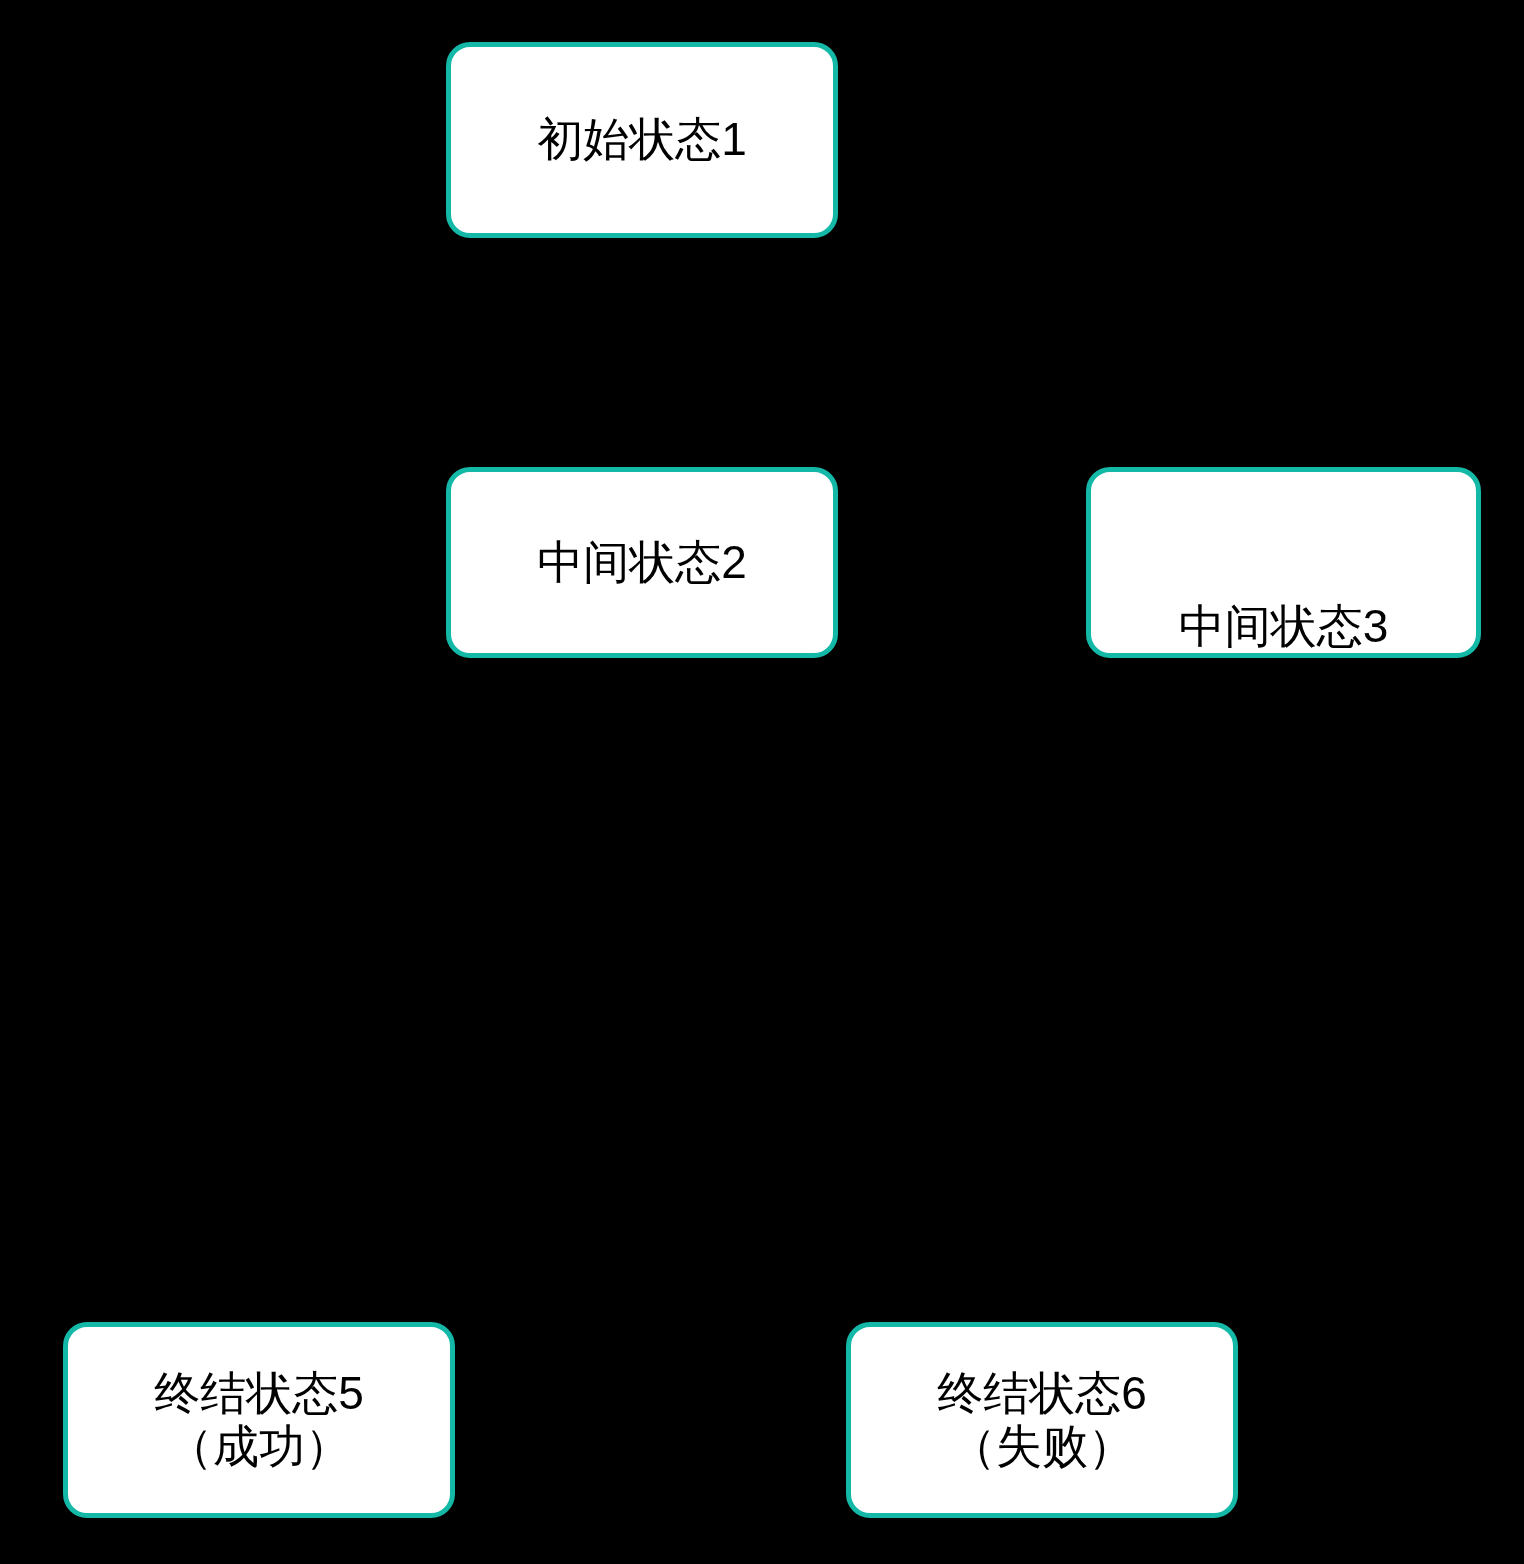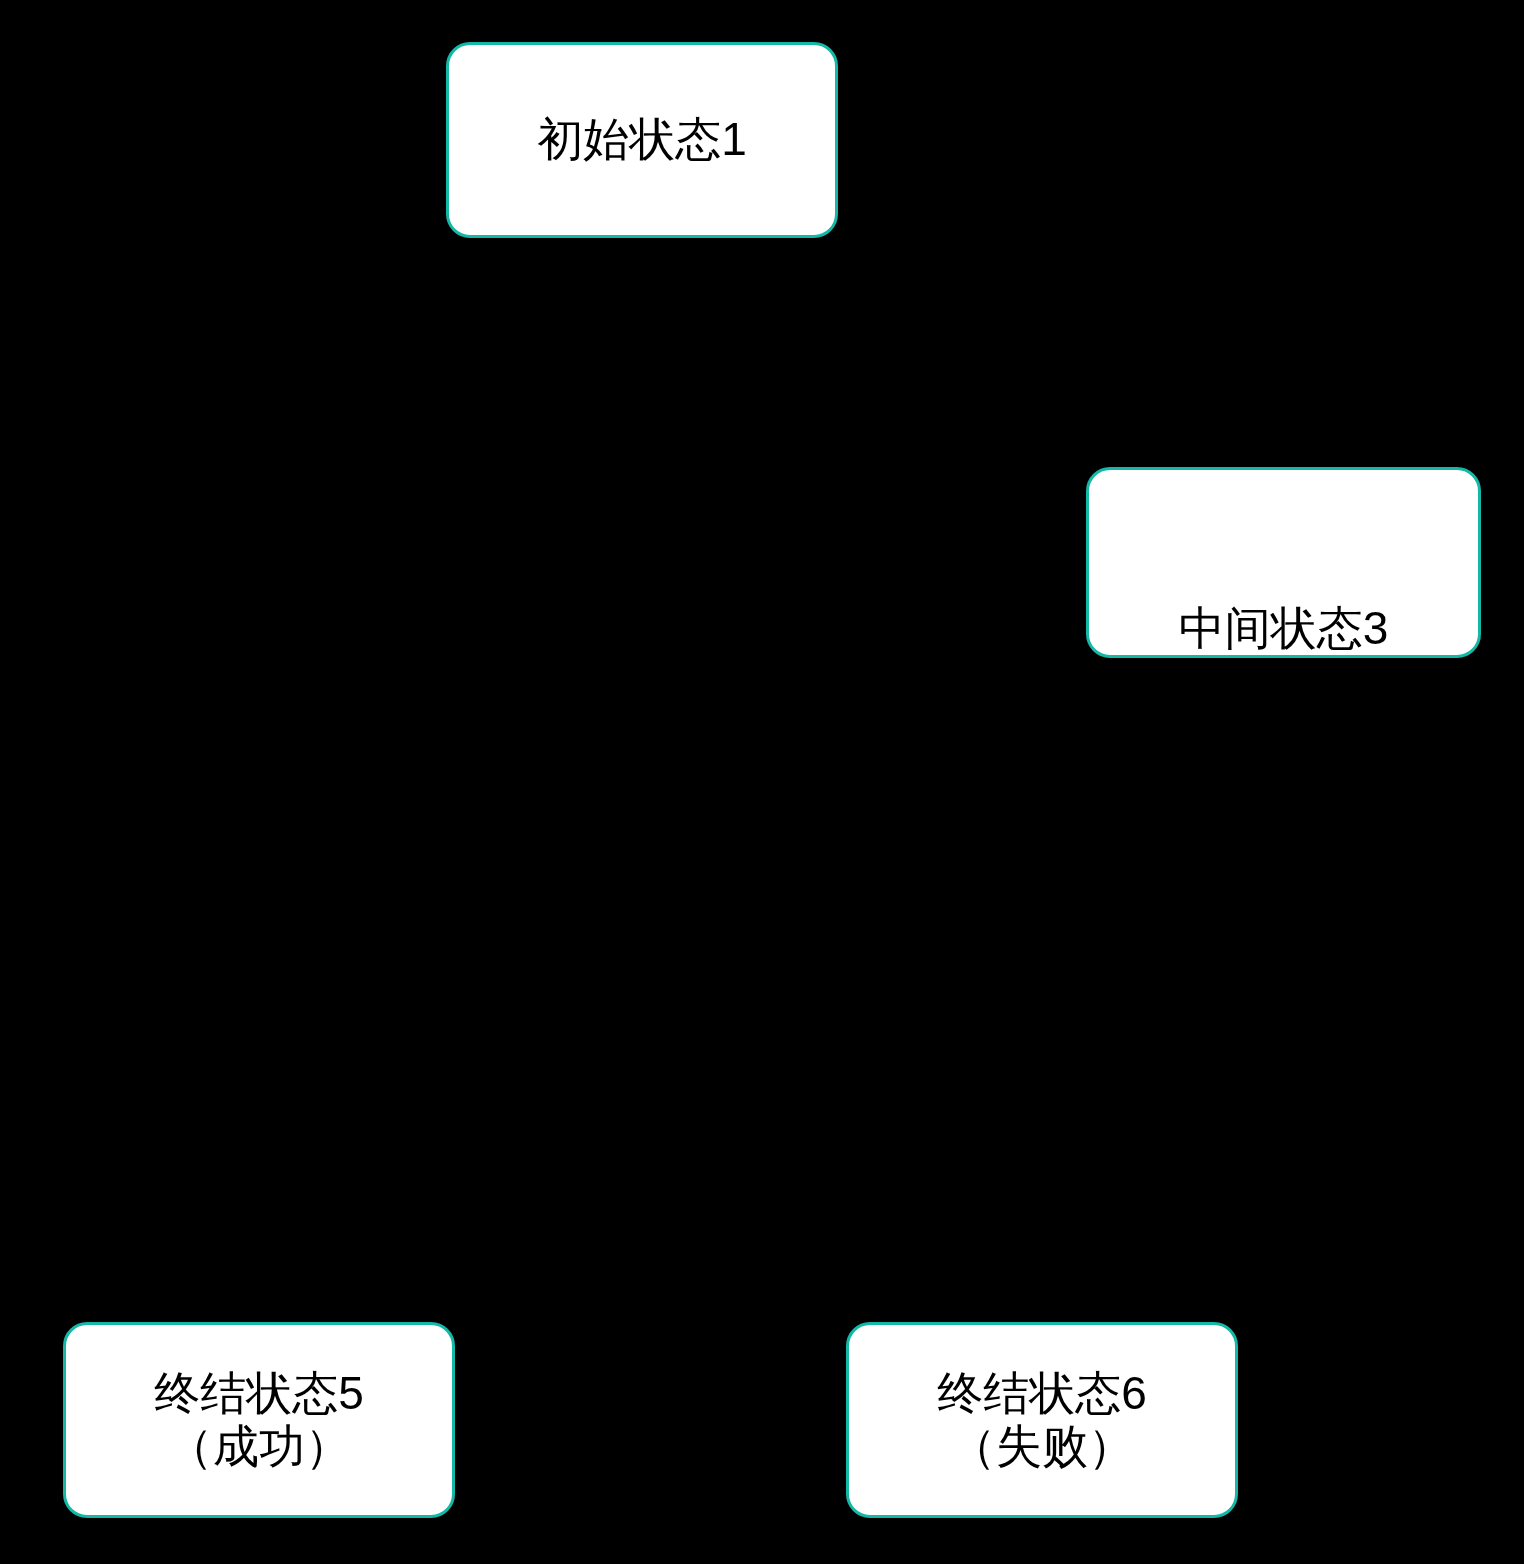--- a/index.html
+++ b/index.html
@@ -23,21 +23,21 @@
     left: 0;
     top: 0;
     width: 1524px;
     height: 1564px;
     pointer-events: none;
   }
   .node {
     position: absolute;
     box-sizing: border-box;
     background: #ffffff;
-    border: 3px solid #14b8a6;
+    border: 5px solid #14b8a6;
     border-radius: 24px;
     display: flex;
     align-items: center;
     justify-content: center;
     text-align: center;
     color: #000000;
     font-size: 46px;
     line-height: 1.16;
     letter-spacing: 0px;
     font-weight: 400;
@@ -71,20 +71,23 @@
       <path d="M 642 658 L 642 842"></path>
       <path d="M 560 1035 L 242 1322"></path>
       <path d="M 724 1035 L 1042 1322"></path>
     </g>
   </svg>
 
   <div class="node" id="node-1">
     <span class="node-label">初始状态1</span>
   </div>
 
+  <div class="node" id="node-2">
+    <span class="node-label">中间状态2</span>
+  </div>
 
   <div class="node" id="node-3">
     <span class="node-label">中间状态3</span>
   </div>
 
 
   <div class="node" id="node-5">
     <span class="node-label">终结状态5
 （成功）</span>
   </div>

